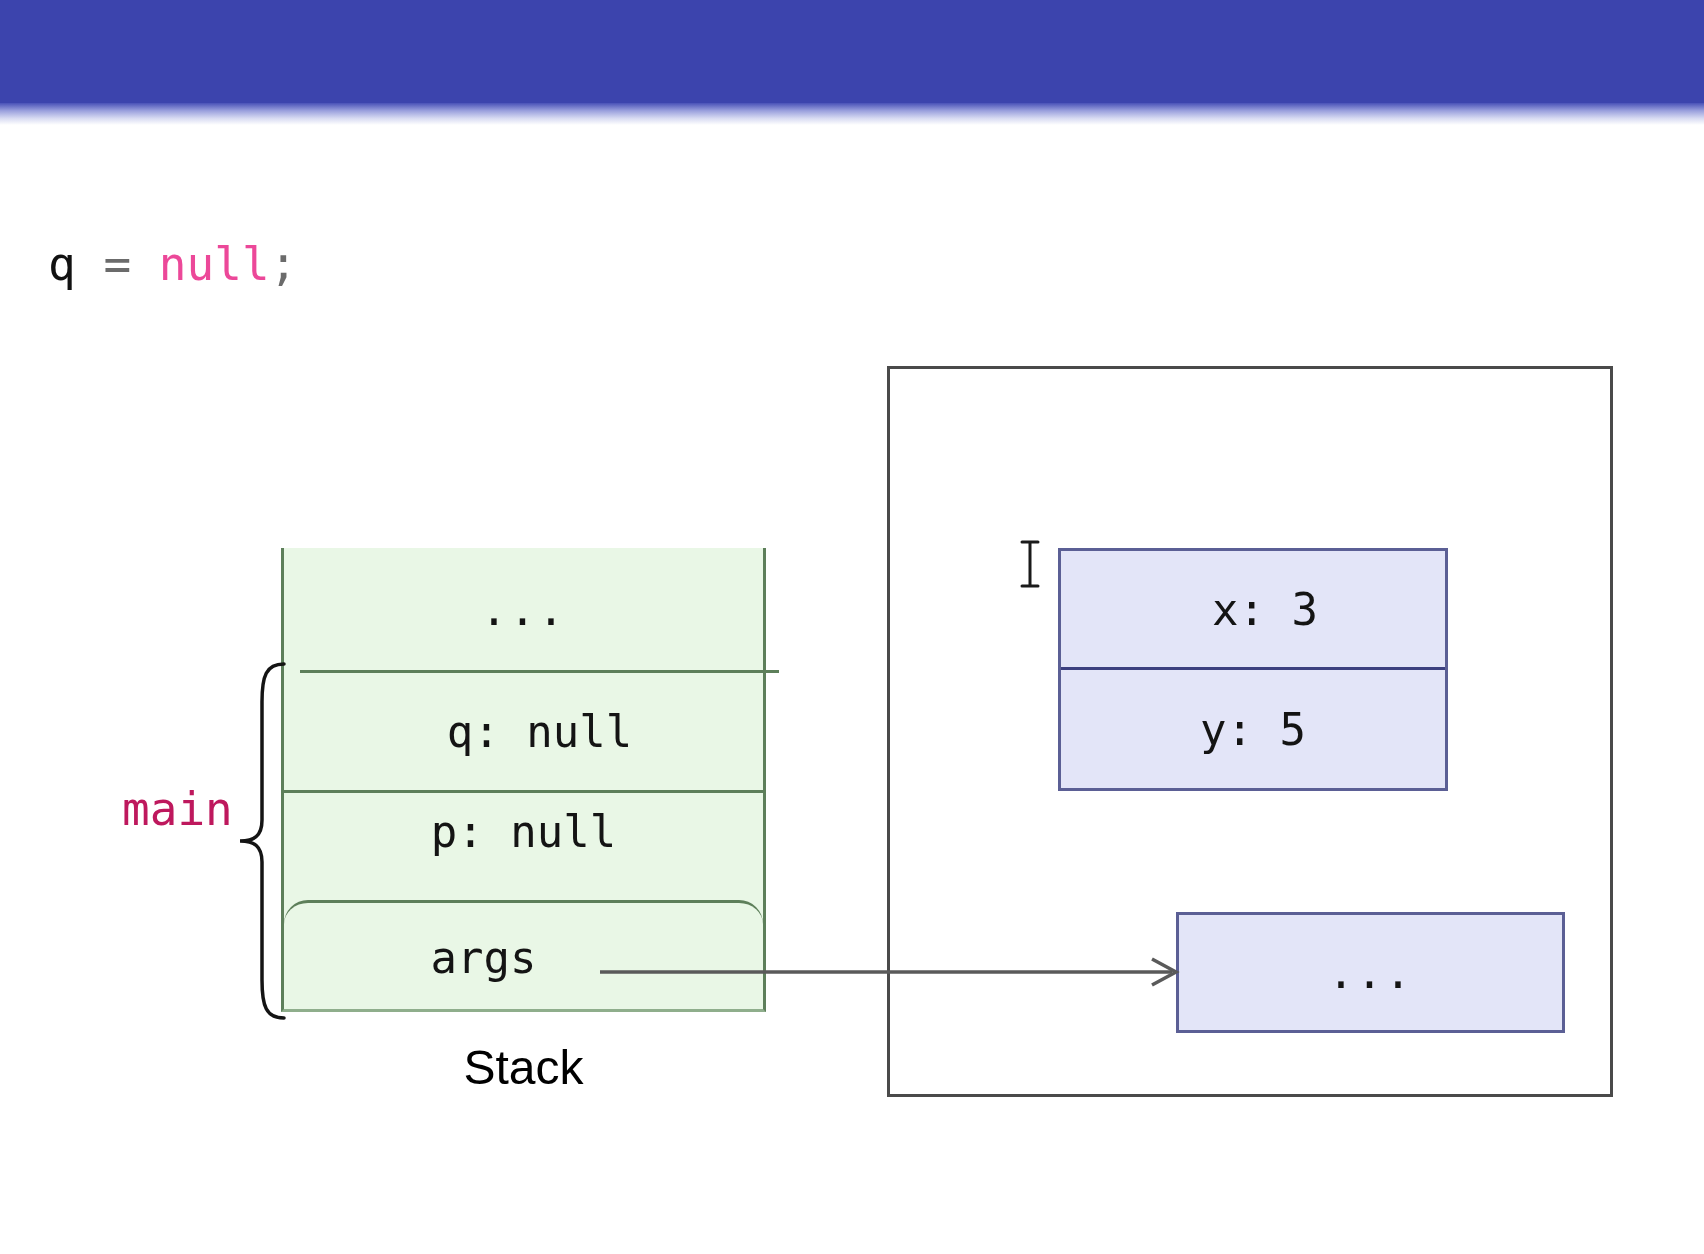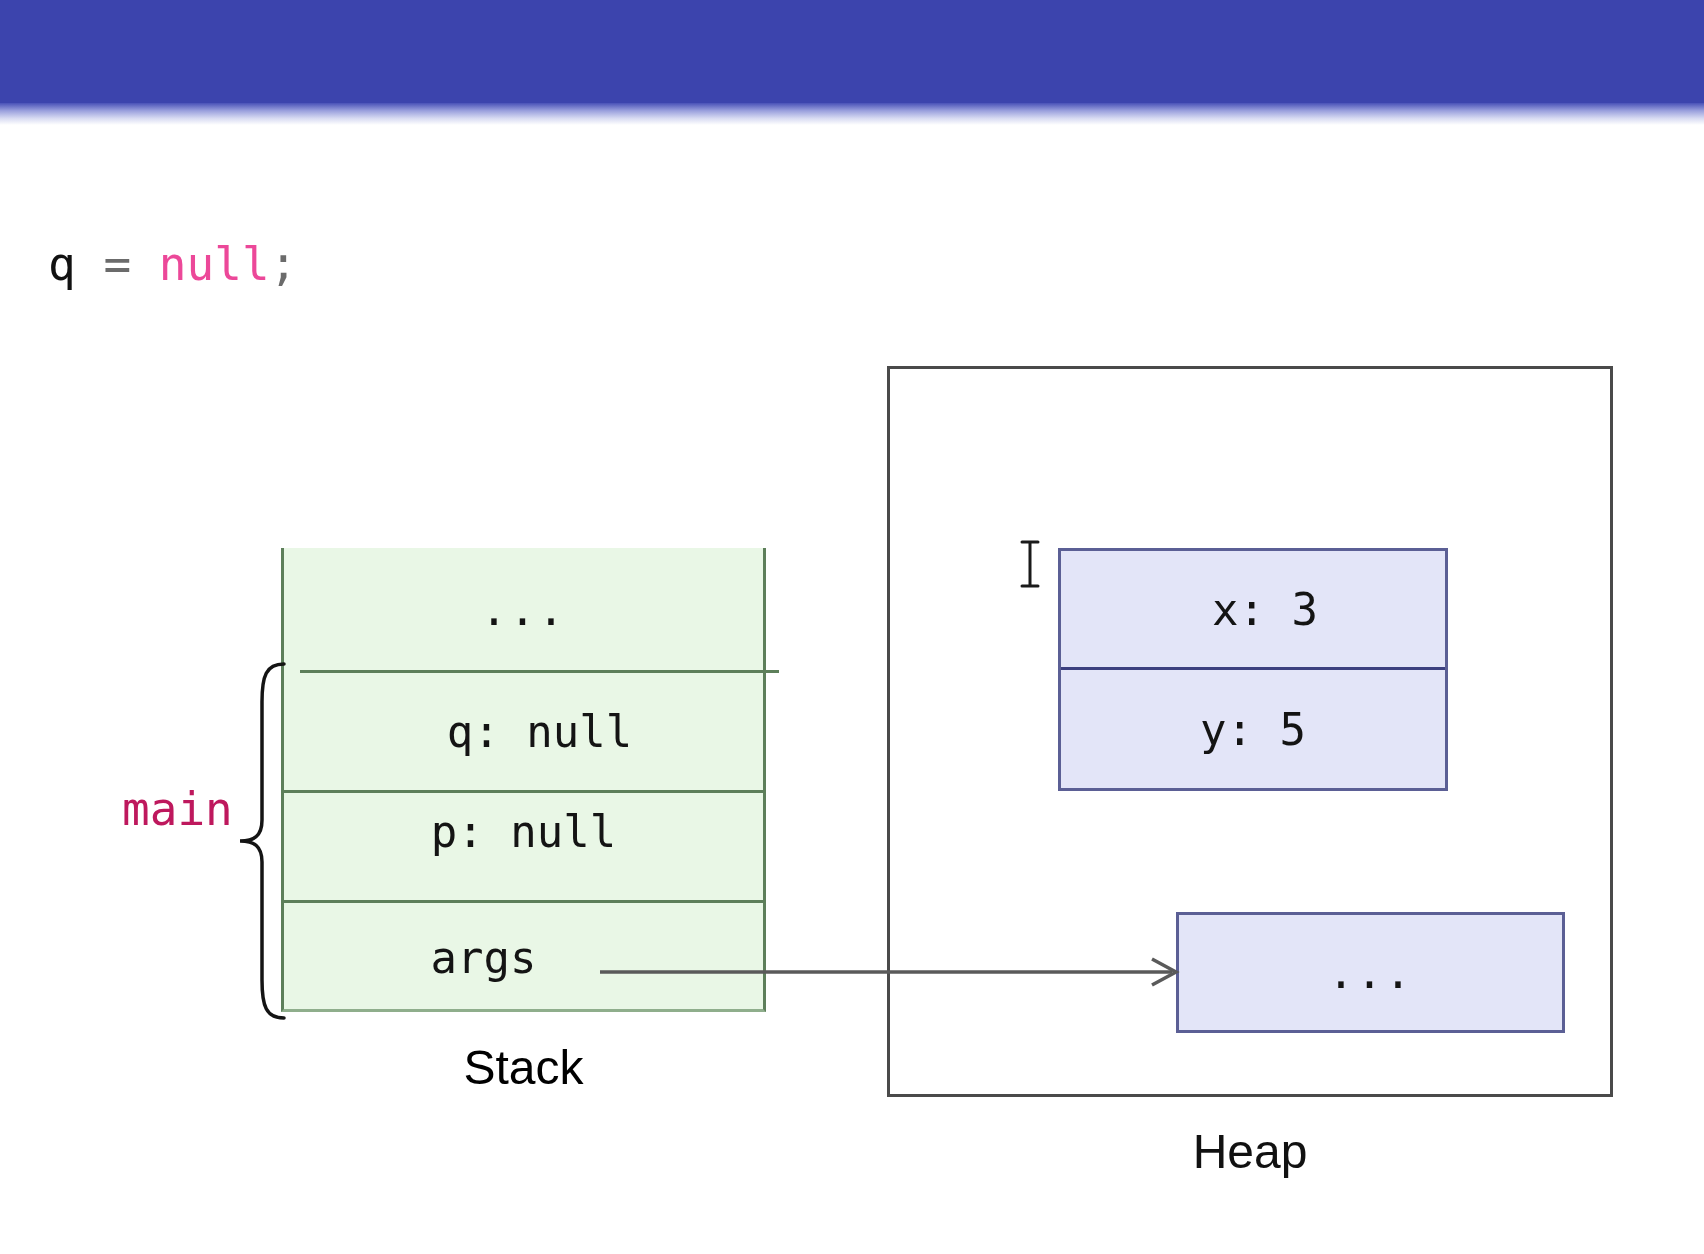--- a/index.html
+++ b/index.html
@@ -82,21 +82,21 @@
     display: flex;
     align-items: center;
     justify-content: center;
     font-family: "DejaVu Sans Mono", monospace;
     font-size: 44px;
     color: #141414;
   }
   #stack-row-0 { top: 0px;   height: 122px; }
   #stack-row-1 { top: 122px; height: 120px; border-top: 3px solid #5d7f5a; margin-left: 16px; }
   #stack-row-2 { top: 242px; height: 80px; border-top: 3px solid #5d7f5a; }
-  #stack-row-3 { top: 352px; height: 112px; border-top: 3px solid #5d7f5a; }
+  #stack-row-3 { top: 352px; height: 112px; border-top: 3px solid #5d7f5a; border-radius: 24px; }
 
   .ellipsis-dots {
     font-family: "DejaVu Sans Mono", monospace;
     font-size: 44px;
     letter-spacing: 2px;
     color: #141414;
   }
 
   
   #args-label {
@@ -270,15 +270,14 @@
 
   <svg id="args-pointer" viewBox="0 0 590 84">
     <line x1="0" y1="42" x2="572" y2="42" stroke="#5a5a5a" stroke-width="3.5"></line>
     <polyline points="552,29 576,42 552,55" fill="none" stroke="#5a5a5a" stroke-width="3.5"></polyline>
   </svg>
 
   <svg id="text-cursor" viewBox="0 0 28 52">
     <path d="M6 4 H22 M14 4 V48 M6 48 H22" fill="none" stroke="#1a1a1a" stroke-width="3" stroke-linecap="round"></path>
   </svg>
 
-  <div id="heap-caption">Heap</div>
 
 </div>
 
 </body></html>

